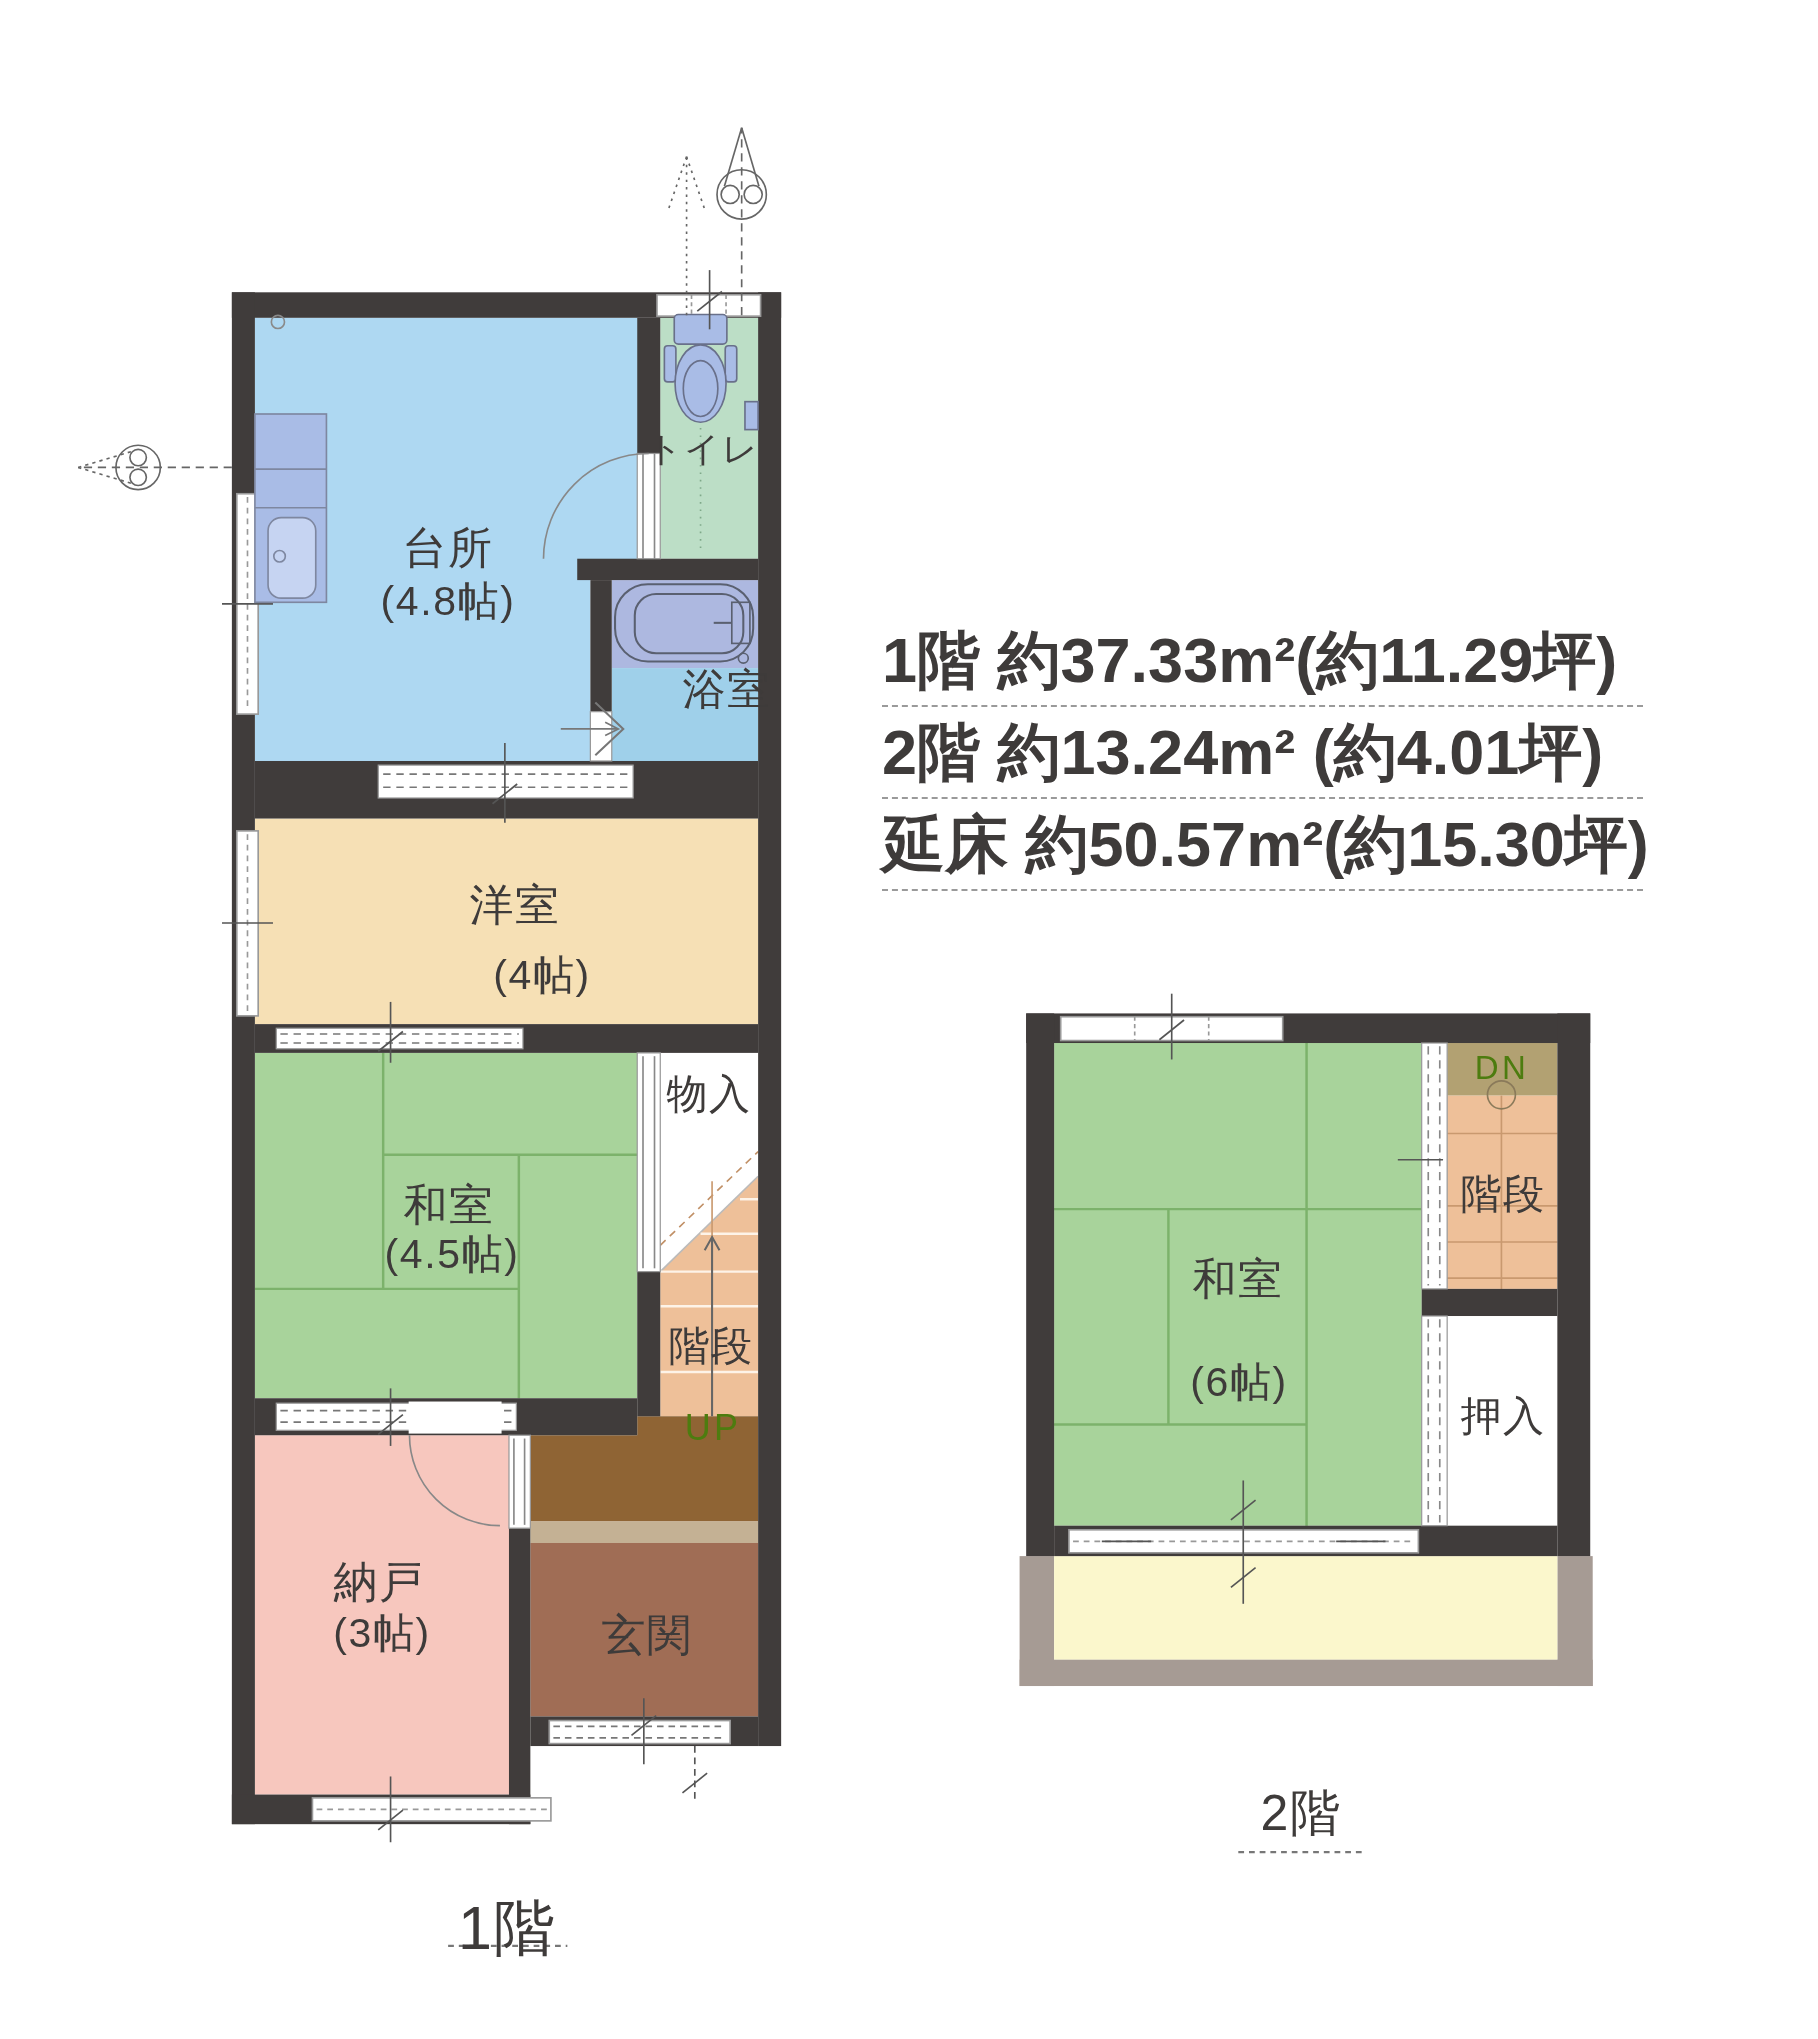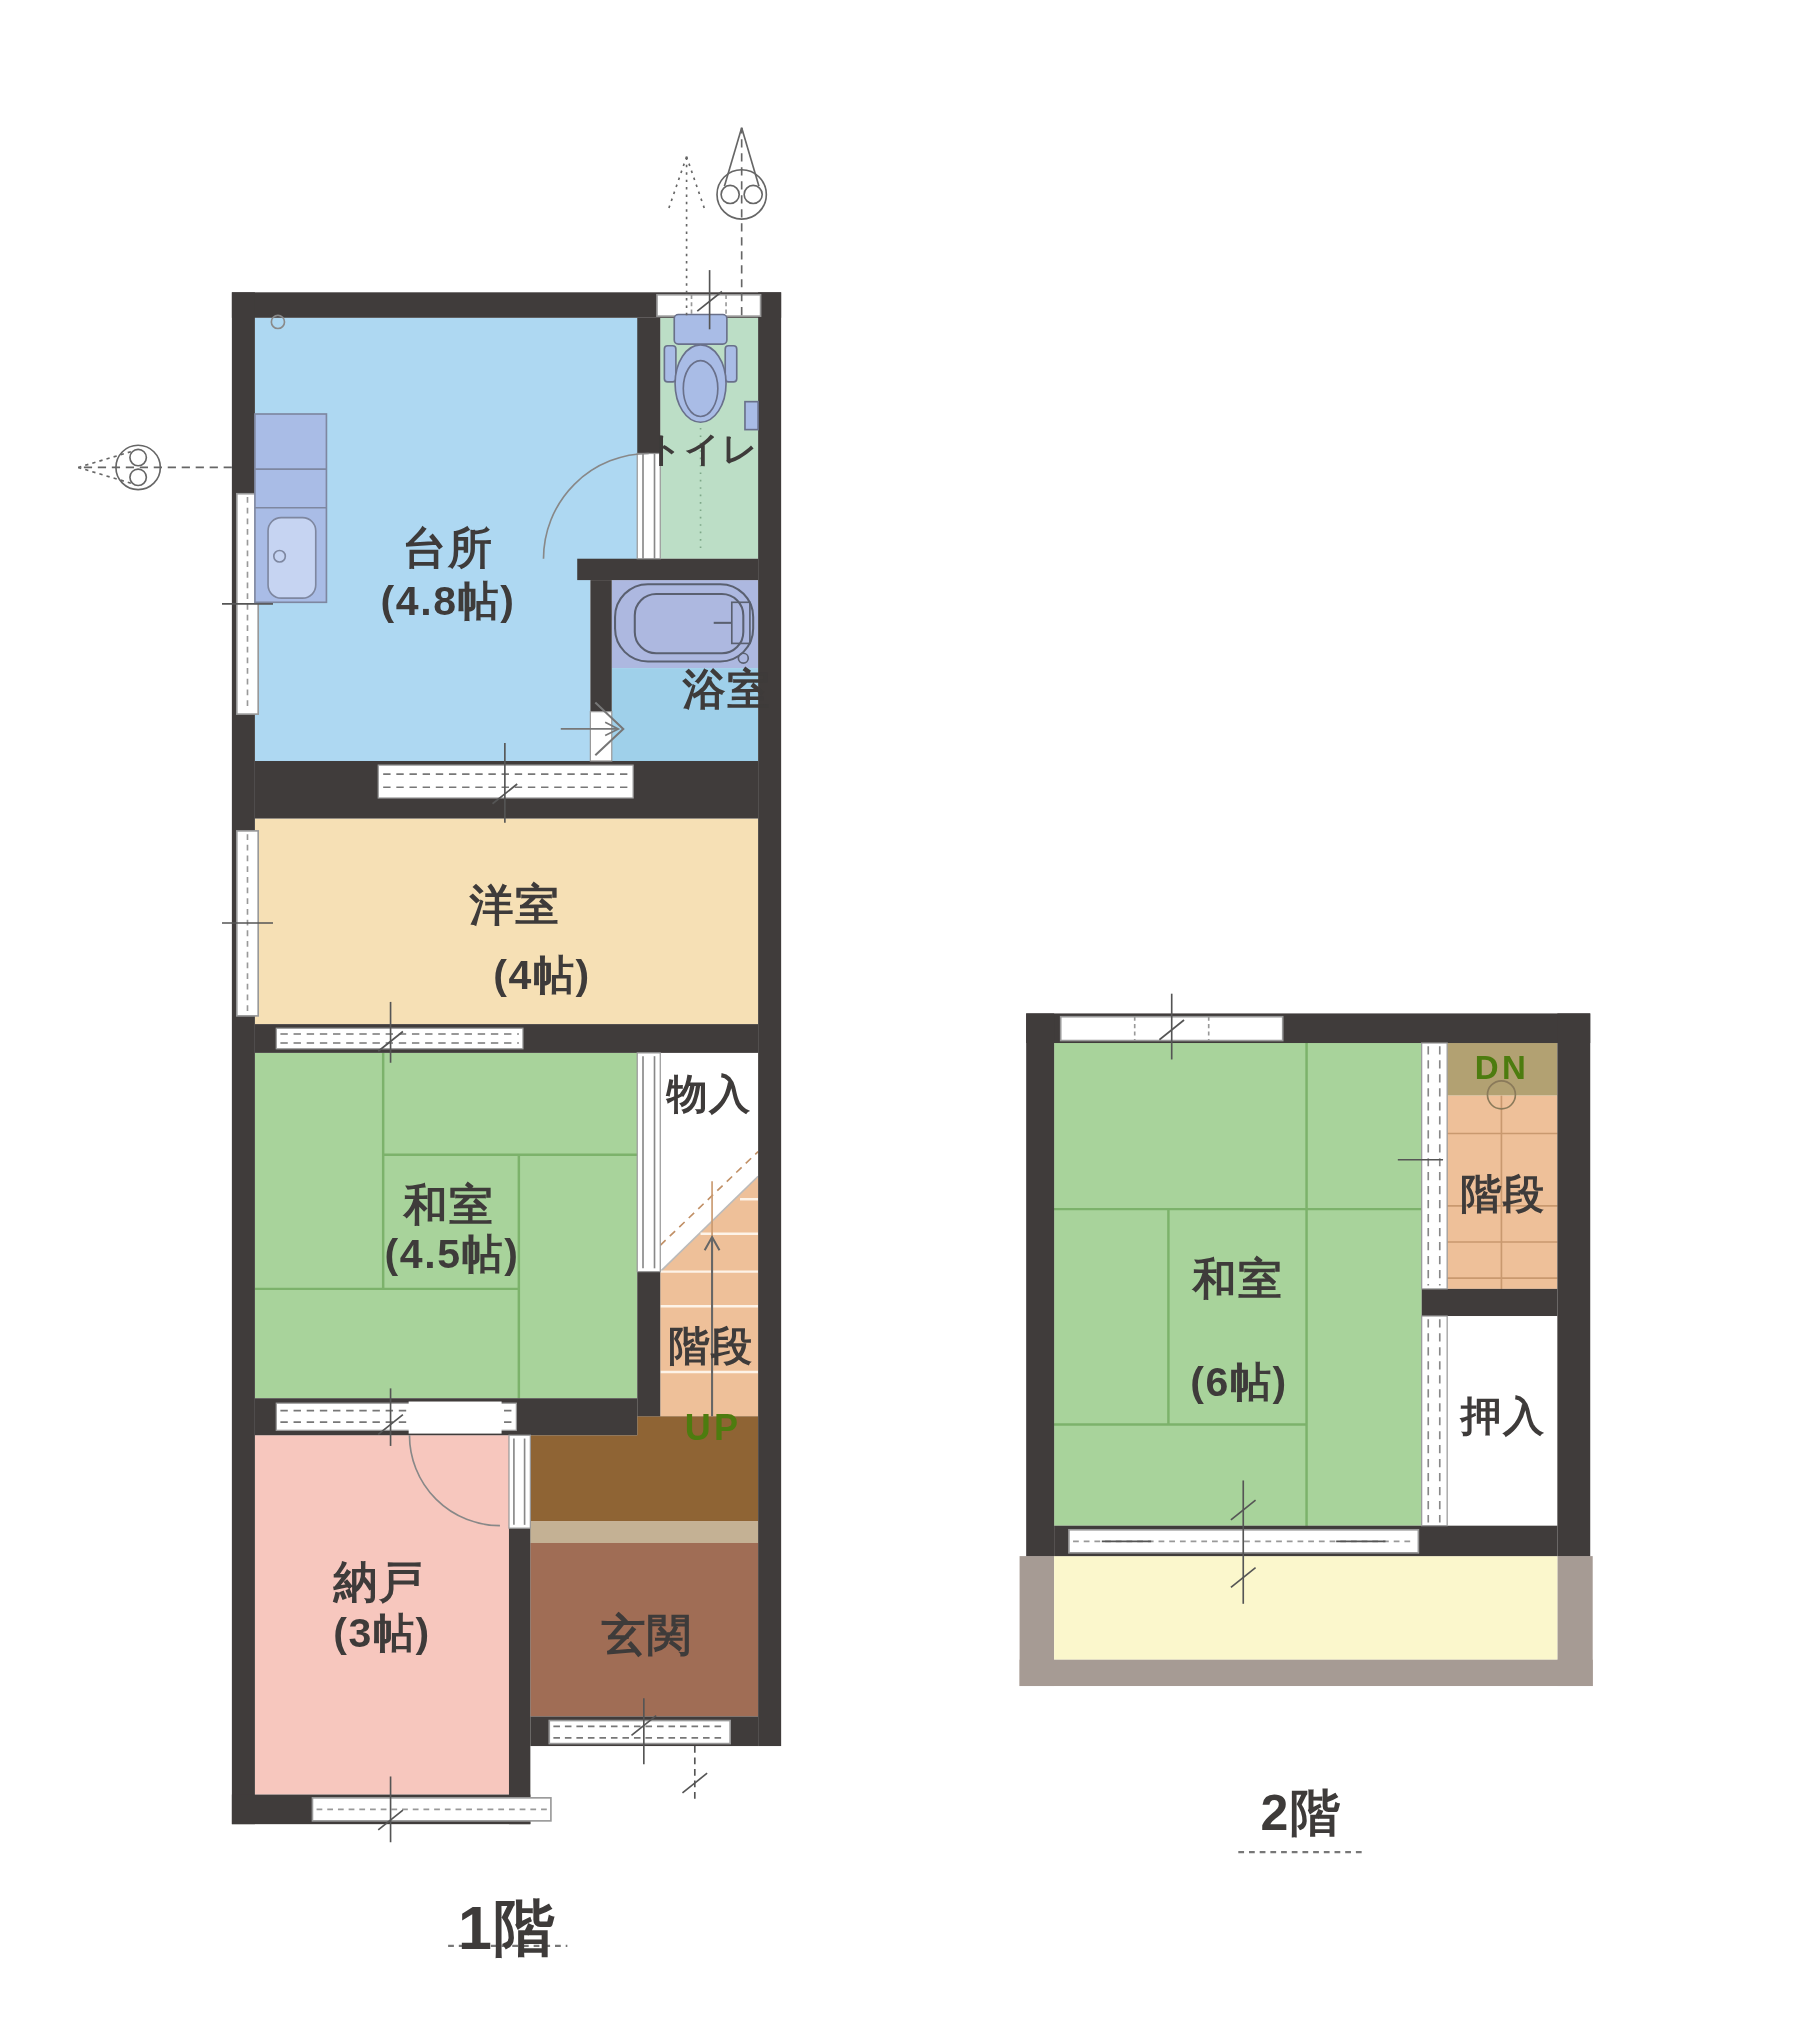--- a/index.html
+++ b/index.html
@@ -8,21 +8,21 @@
     width:1818px;
     height:2040px;
     background:#ffffff;
     overflow:hidden;
     font-family:"Liberation Sans", sans-serif;
   }
   .plan-svg{position:absolute;left:0;top:0;}
   .lbl{
     position:absolute;
     transform:translate(-50%,-50%);
-    font-weight:bold;
+    font-weight:normal;
     color:#3e3b3a;
     white-space:nowrap;
     line-height:1;
     letter-spacing:1.6px;
   }
   .lbl.dir{color:#4d7c0f;letter-spacing:3.3px;}
   .area-block{
     position:absolute;
     left:882px;
     top:615px;
@@ -319,15 +319,20 @@
 <div class="lbl" style="left:647px;top:1635px;font-size:44px;">玄関</div>
 <div class="lbl" style="left:507px;top:1910px;font-size:61px;margin-top:18px;">1階</div>
 
 <div class="lbl" style="left:1238px;top:1279px;font-size:44px;">和室</div>
 <div class="lbl" style="left:1239px;top:1347px;font-size:41px;margin-top:35px;">(6帖)</div>
 <div class="lbl dir" style="left:1502px;top:1067px;font-size:33px;">DN</div>
 <div class="lbl" style="left:1503px;top:1194px;font-size:41px;">階段</div>
 <div class="lbl" style="left:1503px;top:1416px;font-size:41px;">押入</div>
 <div class="lbl" style="left:1301px;top:1813px;font-size:50px;">2階</div>
 
-
+<div class="area-block">
+  <div class="area-row">1階 約37.33m²(約11.29坪)</div>
+  <div class="area-row">2階 約13.24m²  (約4.01坪)</div>
+  <div class="area-row">延床 約50.57m²(約15.30坪)</div>
 </div>
 
+</div>
+
 
 </body></html>

